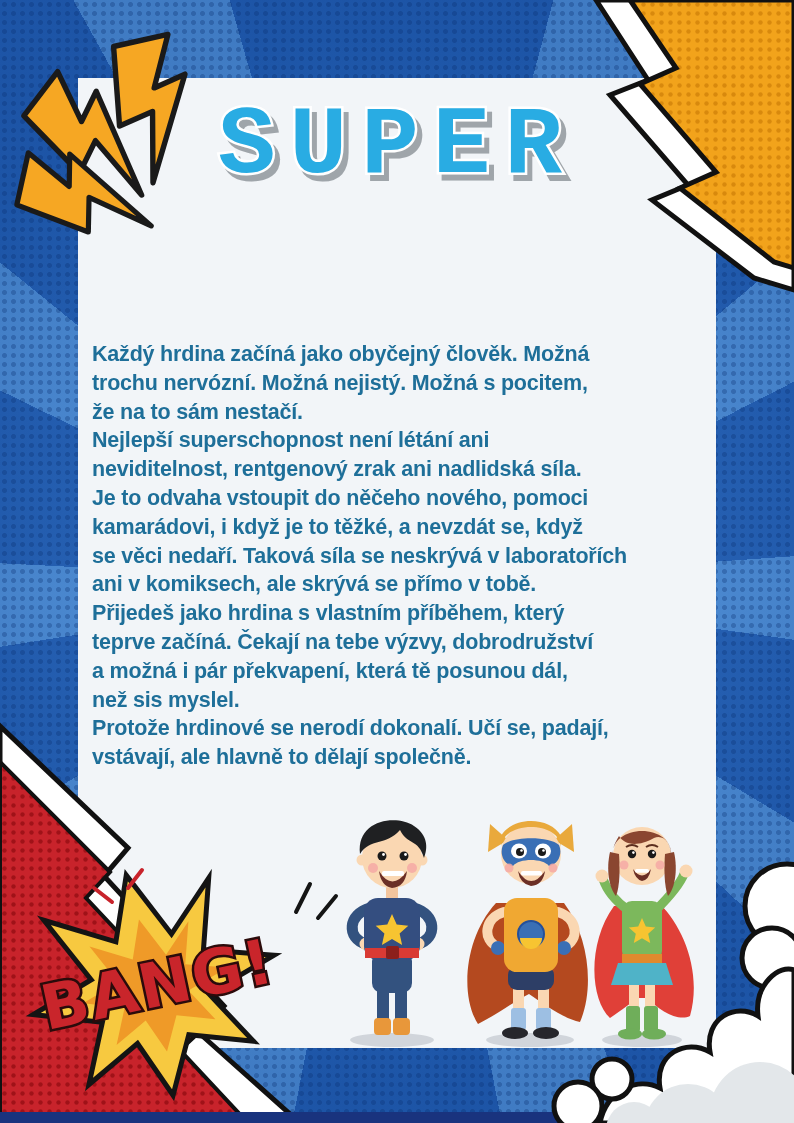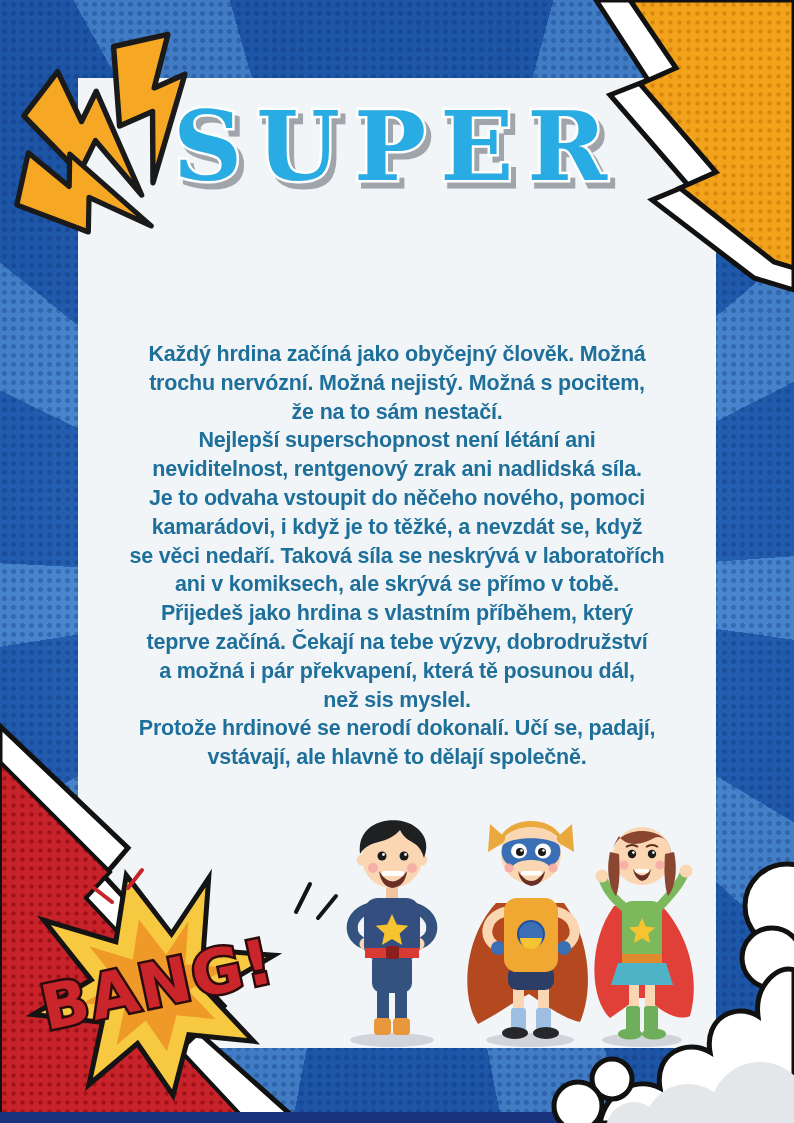--- a/index.html
+++ b/index.html
@@ -27,26 +27,26 @@
     position:absolute;left:78px;top:78px;width:638px;height:970px;z-index:1;
     background:#F2F5F8;
   }
   .title-wrap{position:absolute;top:20px;left:0;right:0;text-align:center;z-index:3;}
   .title-line{
     font-family:"DejaVu Serif",serif;font-weight:bold;color:#29ACE3;
     -webkit-text-stroke:5px #FFFFFF;paint-order:stroke fill;
     filter:drop-shadow(5px 6px 0 rgba(145,150,156,0.85));
     line-height:1.02;margin:0;
   }
-  .title-line.l1{font-size:96px;letter-spacing:14px;}
+  .title-line.l1{font-size:96px;letter-spacing:14px;font-family:Liberation Mono, monospace;}
   .title-line.l2{font-size:80px;letter-spacing:7px;margin-top:4px;}
   .body-text{
     position:absolute;top:262px;left:14px;width:610px;z-index:3;
     font-size:21.5px;line-height:28.8px;font-weight:bold;color:#1E6F99;
-    text-align:center;white-space:pre-line;letter-spacing:-0.2px;
+    text-align:left;white-space:pre-line;letter-spacing:-0.2px;
   }
   .kids{position:absolute;left:292px;top:788px;width:420px;height:265px;z-index:2;}
   .deco{position:absolute;inset:0;z-index:4;pointer-events:none;}
 </style>
 </head>
 <body>
 
 <div class="bg-burst"></div>
 
 <div class="panel">

